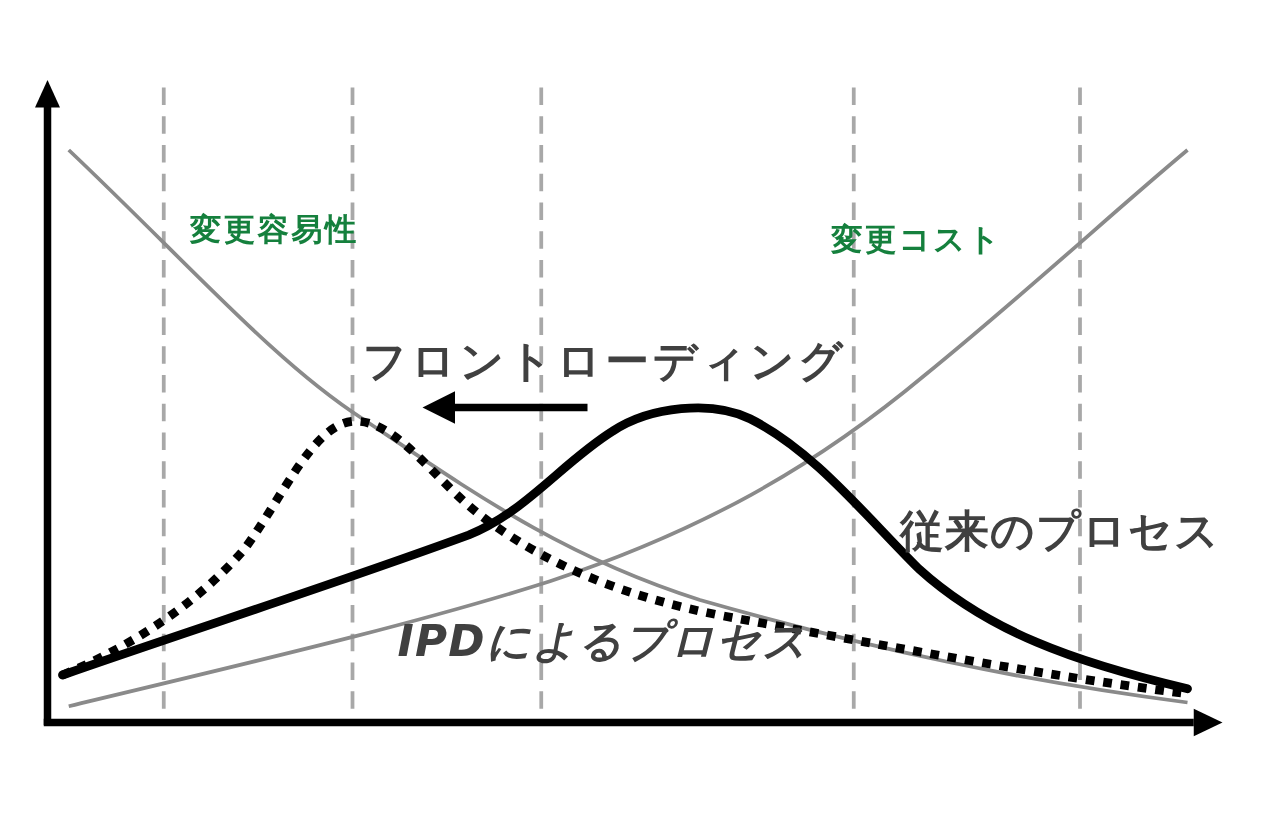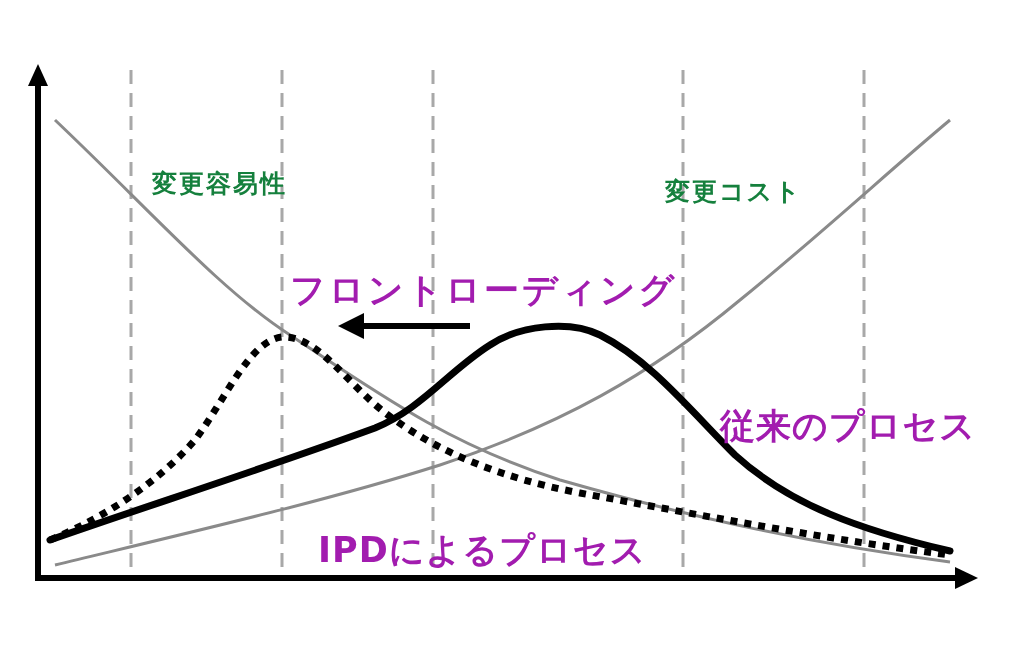--- a/index.html
+++ b/index.html
@@ -1,21 +1,21 @@
 <!DOCTYPE html>
 <html><head>
   <meta charset="utf-8">
   <style>
     html, body { margin: 0; padding: 0; background: #ffffff; }
     body { width: 1024px; height: 656px; position: relative; overflow: hidden;
            font-family: "DejaVu Sans", sans-serif; }
     #diagram { position: absolute; left: 0; top: 0; width: 1024px; height: 656px; }
     .label { position: absolute; white-space: nowrap; line-height: 1; }
     .gray-label { color: #15803d; font-size: 25px; font-weight: bold; letter-spacing: 2px; }
-    .black-label { color: #a21caf; font-size: 35px; font-weight: bold; letter-spacing: 1px; }
+    .black-label { color: #404040; font-size: 35px; font-weight: bold; letter-spacing: 1px; }
   </style>
 </head>
 <body>
 
 <svg id="diagram" width="1024" height="656" viewBox="0 0 1024 656" xmlns="http://www.w3.org/2000/svg">
 
   <g stroke="#a8a8a8" stroke-width="3" stroke-dasharray="14,9">
     <line x1="131" y1="70" x2="131" y2="578"></line>
     <line x1="282" y1="70" x2="282" y2="578"></line>
     <line x1="433" y1="70" x2="433" y2="578"></line>
@@ -43,13 +43,13 @@
   <g>
     <line x1="35" y1="578" x2="955" y2="578" stroke="#000000" stroke-width="6"></line>
     <polygon points="978,578 955,567 955,589" fill="#000000"></polygon>
   </g>
 </svg>
 
 <div class="label gray-label" style="left:152px; top:171px;">変更容易性</div>
 <div class="label gray-label" style="left:665px; top:179px;">変更コスト</div>
 <div class="label black-label" style="left:290px; top:273px; letter-spacing:3px;">フロントローディング</div>
 <div class="label black-label" style="left:720px; top:409px;">従来のプロセス</div>
-<div class="label black-label" style="left:318px; top:533px;">IPDによるプロセス</div>
+<div class="label black-label" style="left:318px; top:497px;font-style:italic;">IPDによるプロセス</div>
 
 </body></html>

